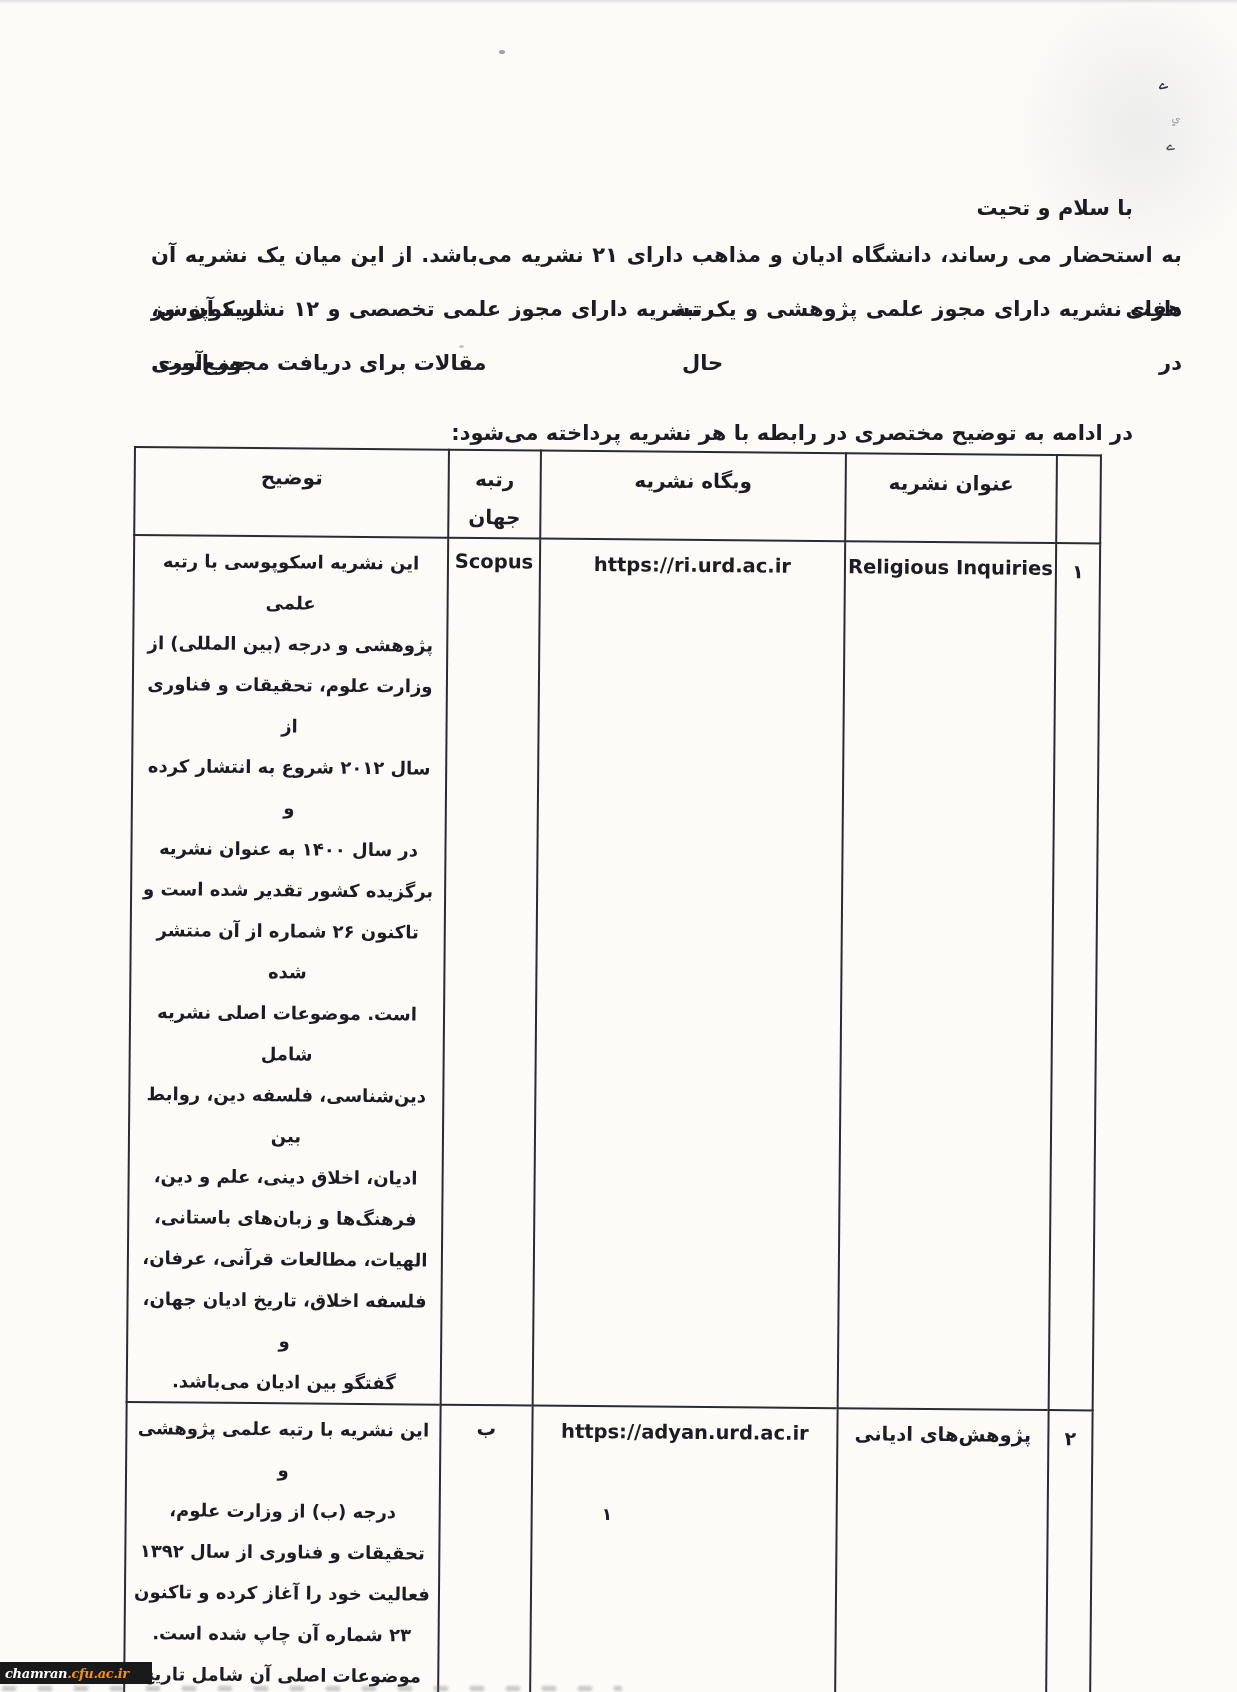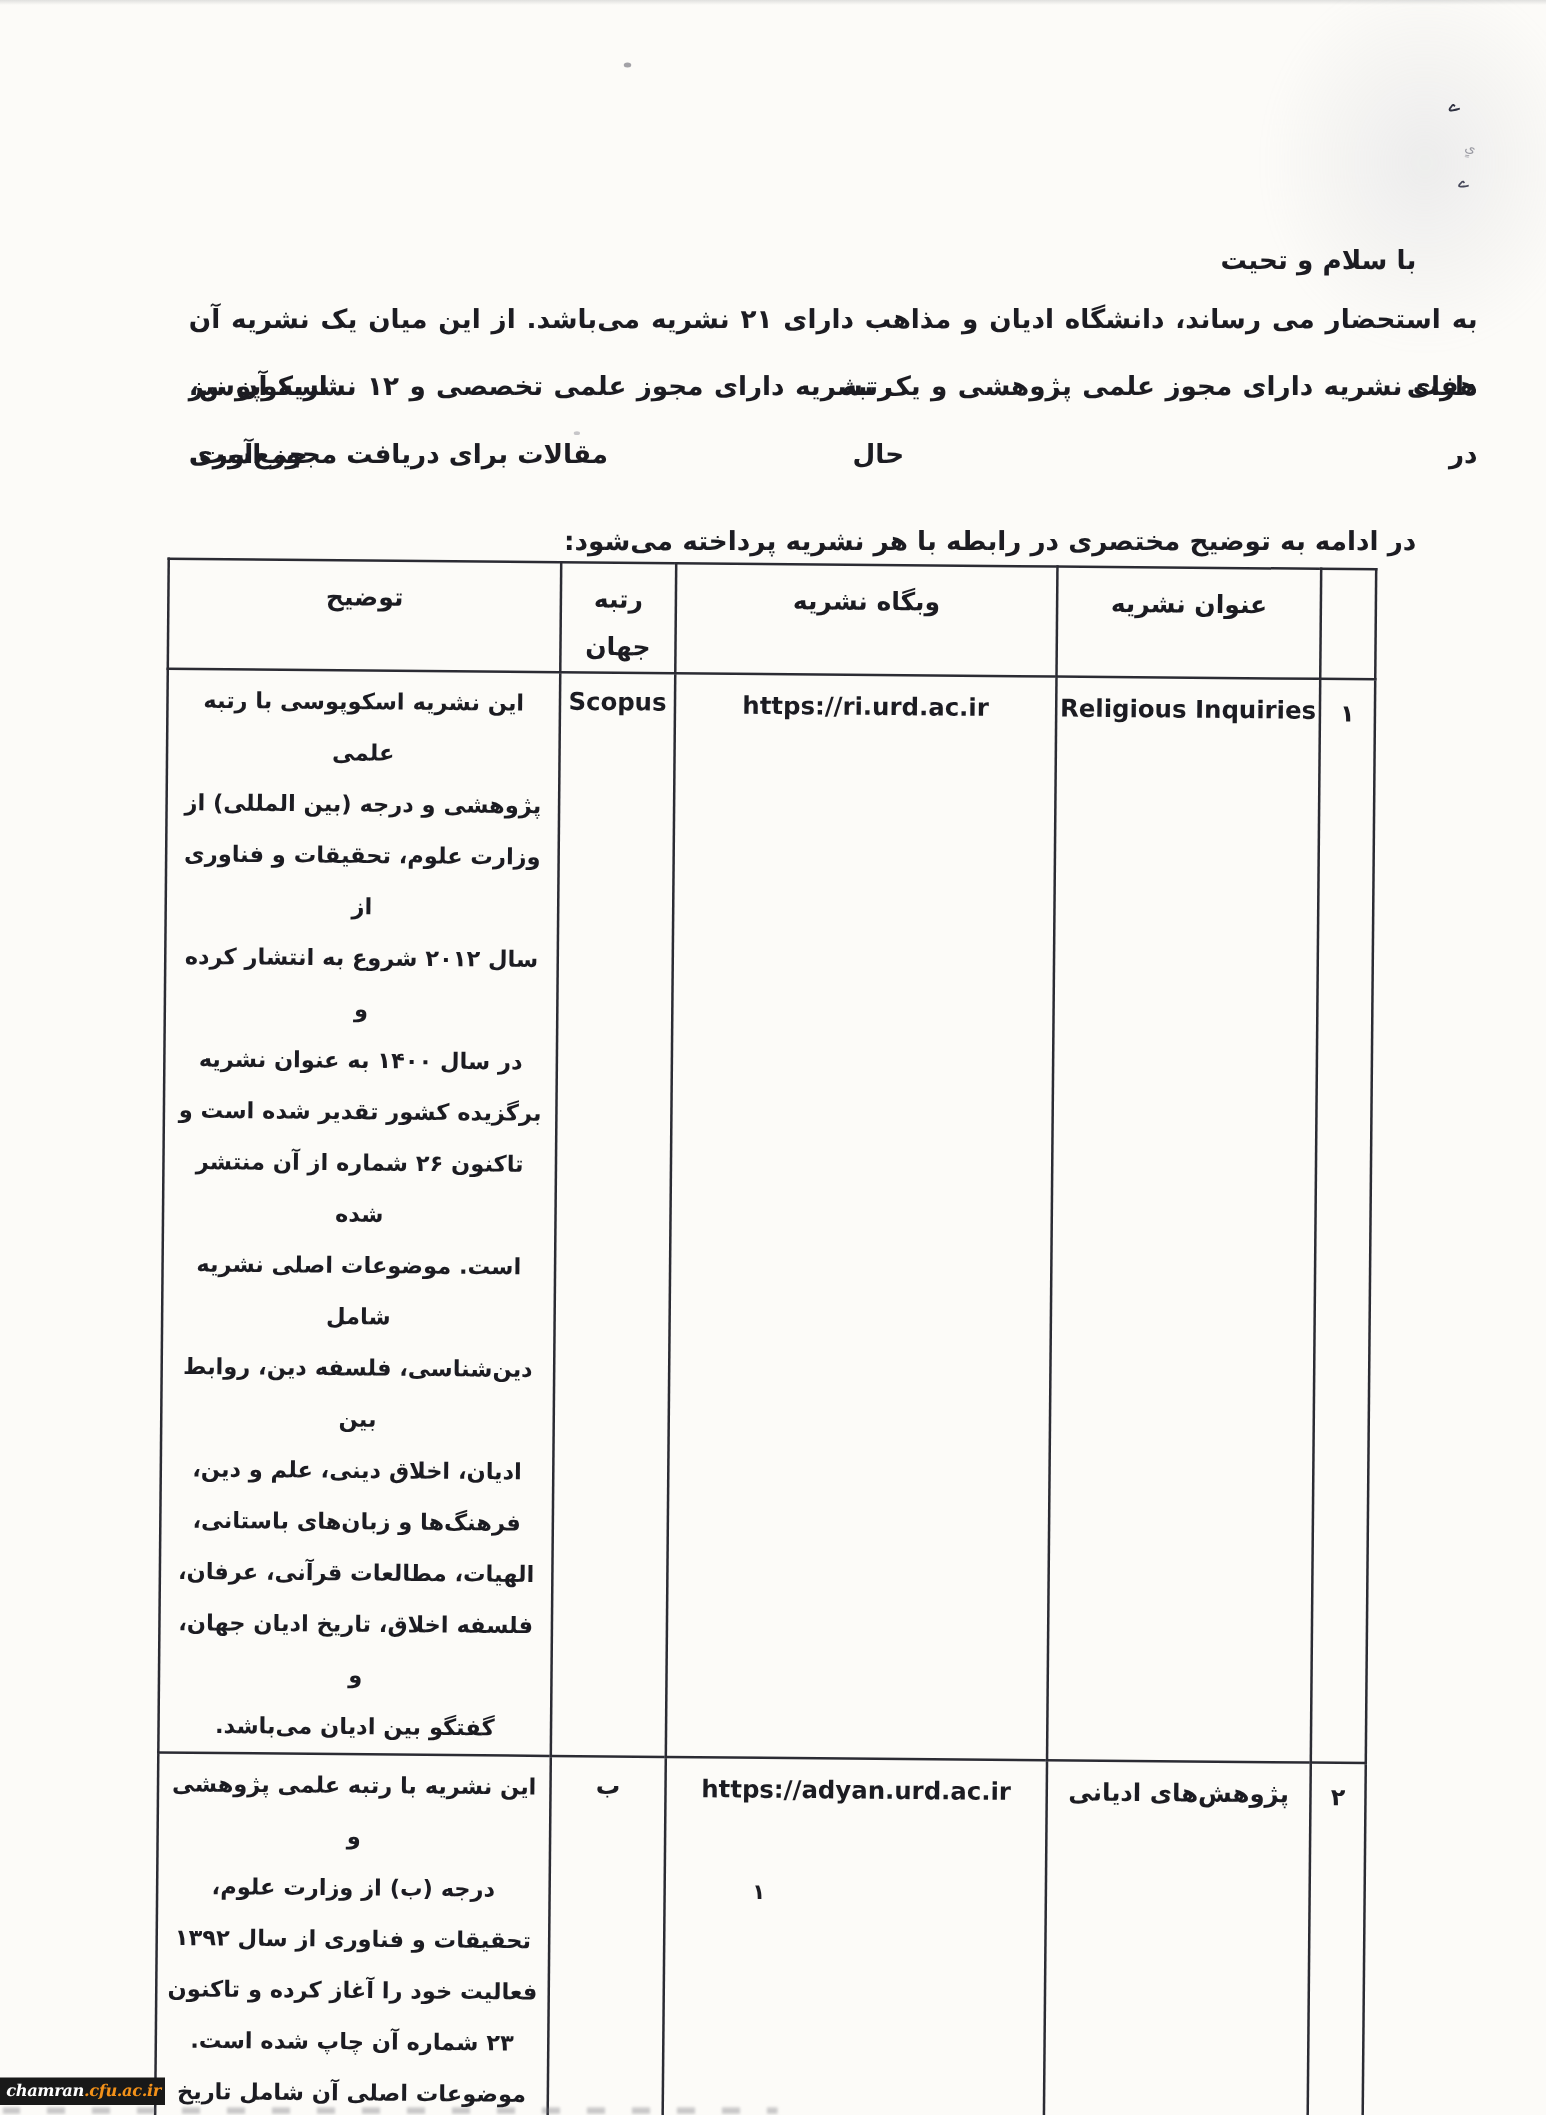--- a/index.html
+++ b/index.html
@@ -43,21 +43,21 @@
   td.c-web   { text-align:center; font-size:19.5px; font-weight:bold; direction:ltr; padding-top:13px; }
   td.c-rank  { text-align:center; font-size:19.5px; font-weight:bold; padding-top:11px; }
   td.c-desc  { text-align:center; font-size:18px; font-weight:bold;
     white-space:pre-line; line-height:41px; padding:4px 8px 0 8px; }
 
   
   .page-number { position:absolute; top:1504px; left:0; width:1214px;
     text-align:center; font-size:17px; font-weight:bold; }
   .watermark { position:absolute; left:0; top:1662px; height:22px;
     background:#191919; display:flex; align-items:center;
-    padding:0 3px 0 5px; font-family:"DejaVu Serif", serif;
+    padding:0 23px 0 5px; font-family:"DejaVu Serif", serif;
     font-style:italic; font-weight:bold; font-size:13px; letter-spacing:-0.3px; }
   .wm-name { color:#ffffff; }
   .wm-suffix { color:#f39119;font-style:italic; }
   .bottom-noise { position:absolute; left:2px; top:1686px; width:620px; height:5px;
     background:repeating-linear-gradient(90deg, rgba(115,115,122,.38) 0 14px,
       rgba(115,115,122,0) 14px 36px); filter:blur(1.4px); }
 
   
   .mark { position:absolute; pointer-events:none; }
   .m1 { top:74px; left:1158px; font-size:16px; color:#2e3040; transform:rotate(-12deg); }

